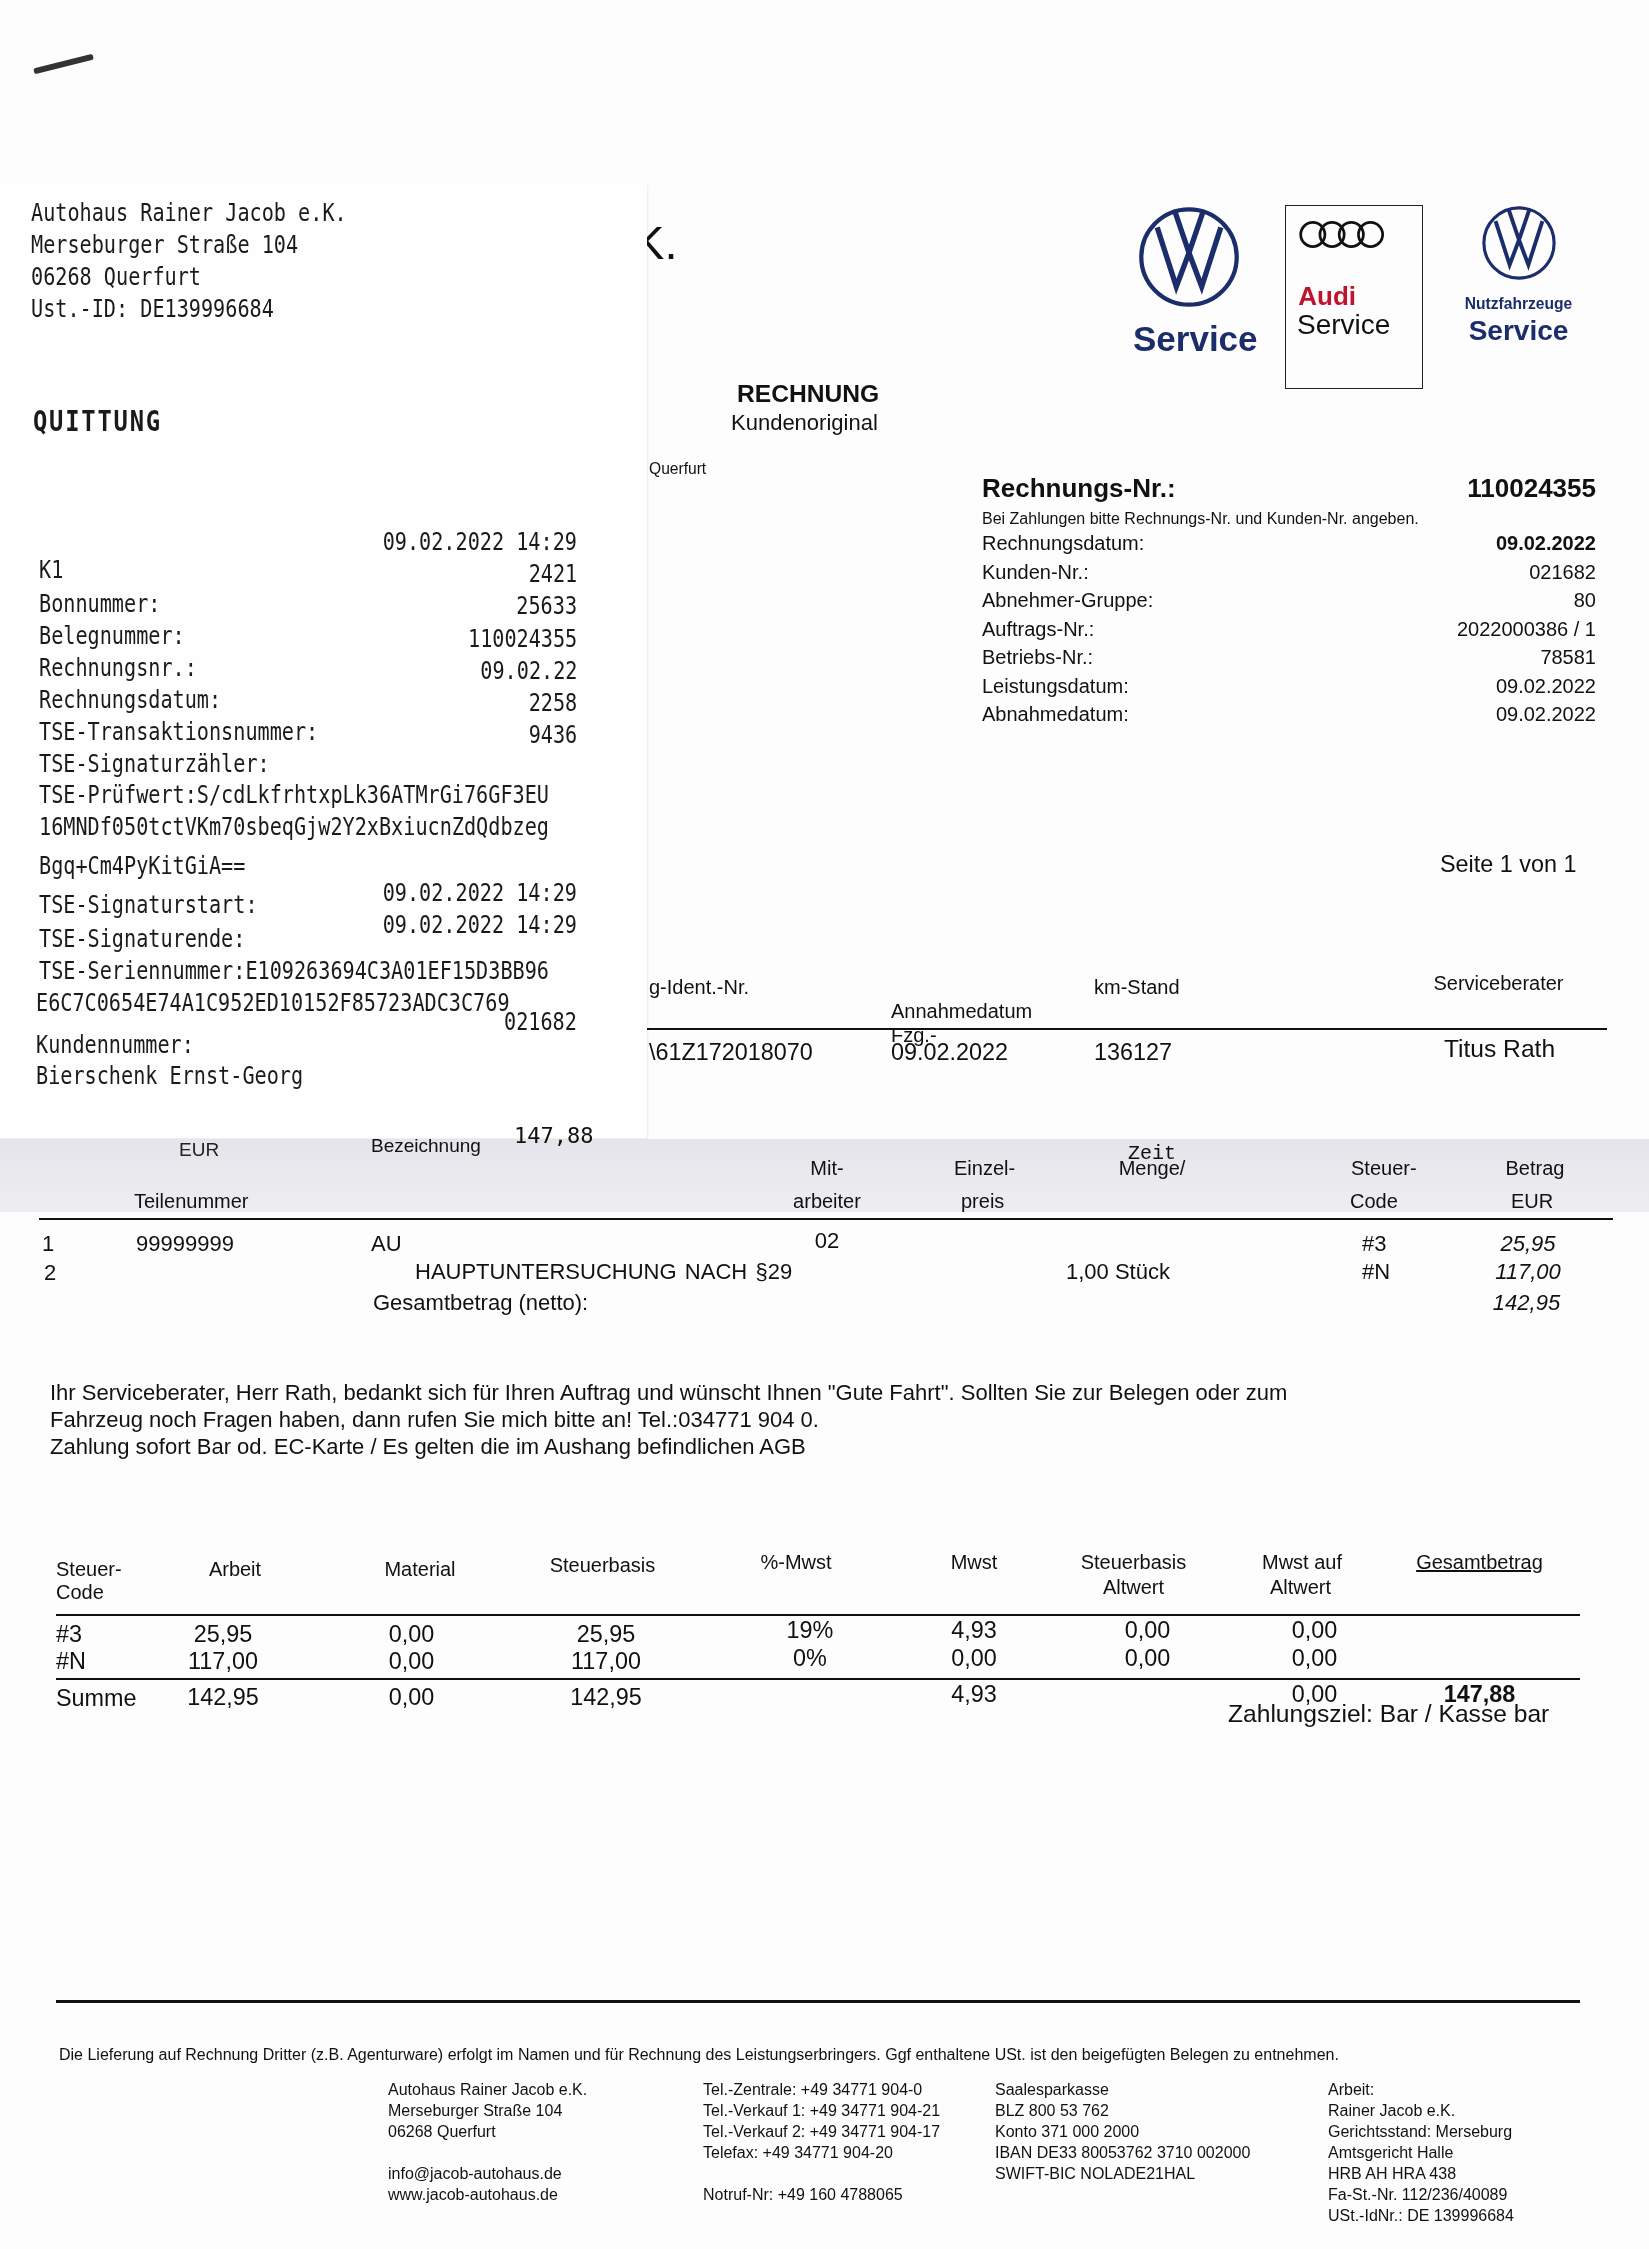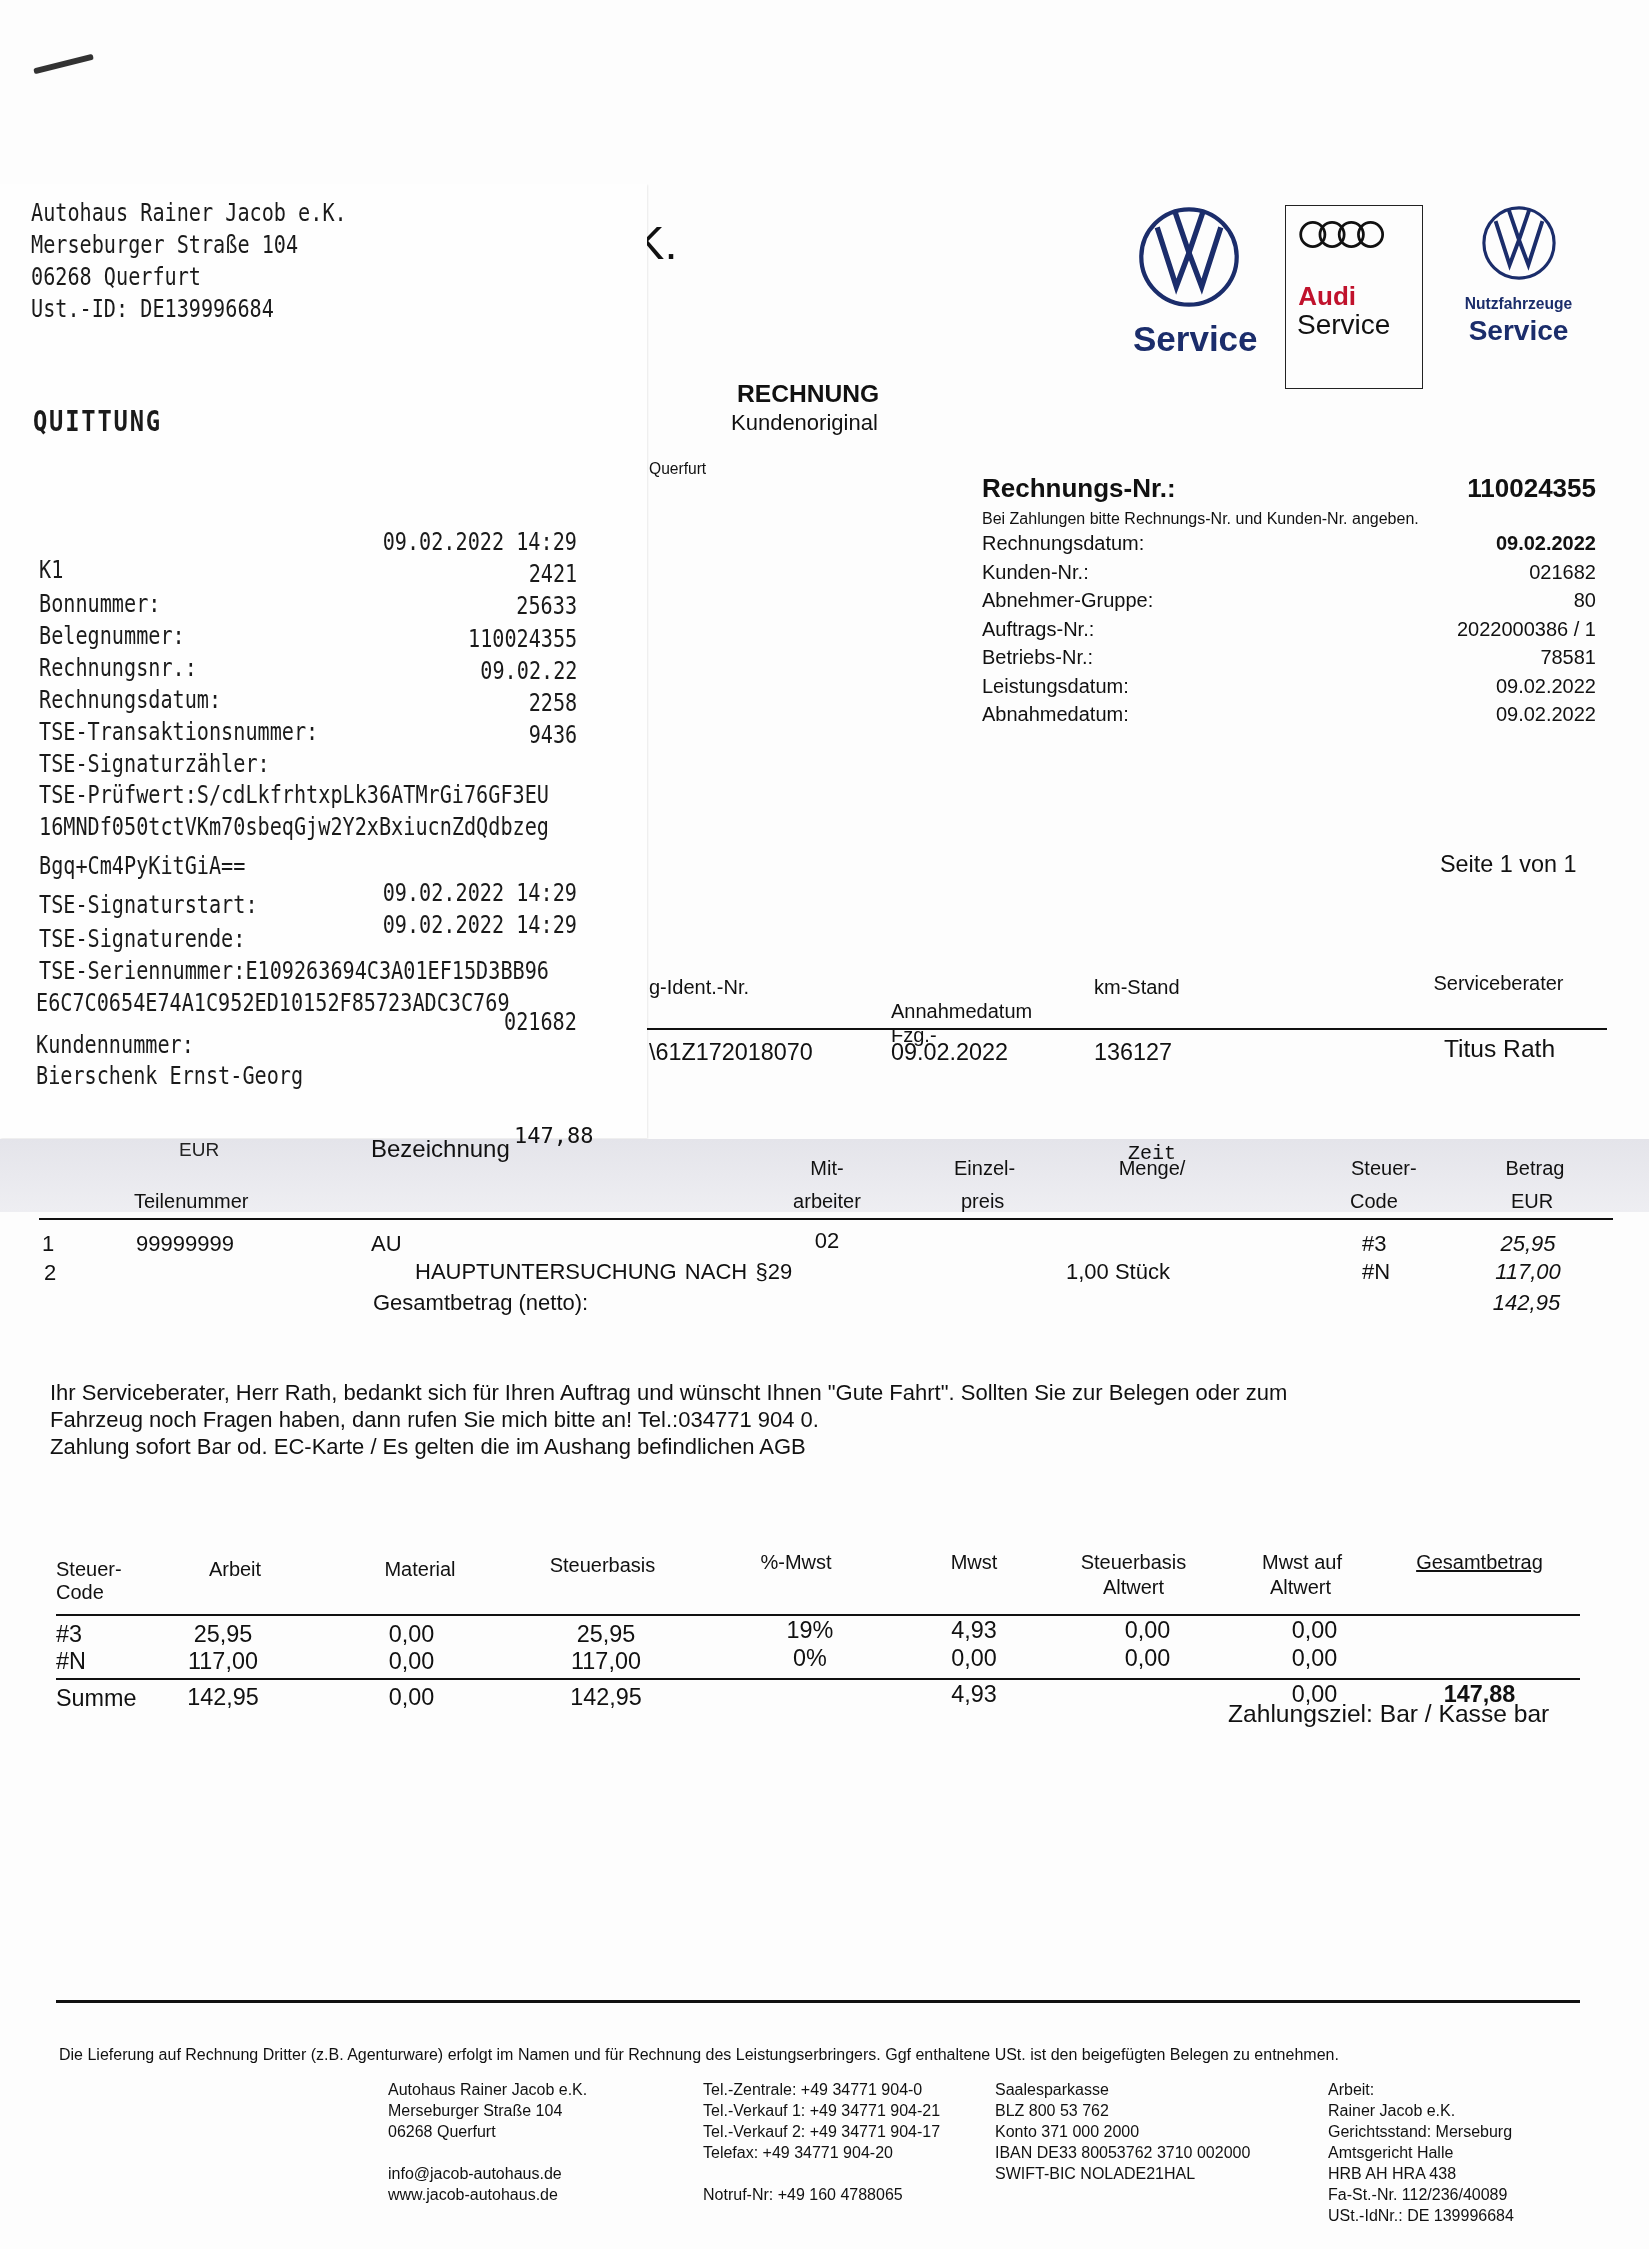--- a/index.html
+++ b/index.html
@@ -201,21 +201,21 @@
   <div class="ln" style="left:39px; top:772px;">TSE-Seriennummer:E109263694C3A01EF15D3BB96</div>
   <div class="ln" style="left:36px; top:804px;">E6C7C0654E74A1C952ED10152F85723ADC3C769</div>
 
   <div class="lr" style="right:70px; top:823px;">021682</div>
   <div class="ln" style="left:36px; top:846px;">Kundennummer:</div>
   <div class="ln" style="left:36px; top:877px;">Bierschenk Ernst-Georg</div>
 </div>
 
 <div id="band" class="abs">
   <span id="band-text" style="left:179px; top:0px;">EUR</span>
-  <span class="abs" style="left:371px; top:-4.5px; font-size:24px;text-align:right;">Bezeichnung</span>
+  <span class="abs" style="left:371px; top:-4.5px; font-size:19px;text-align:right;">Bezeichnung</span>
   <span class="abs" style="left:514px; top:-15.6px; font-size:22px; font-family:'DejaVu Sans Mono', monospace;">147,88</span>
 </div>
 
 <div class="abs th" style="left:134px; top:1186px;">Teilenummer</div>
 <div class="abs th r" style="left:781px; top:1153px; width:92px;">Mit-</div>
 <div class="abs th r" style="left:781px; top:1186px; width:92px;">arbeiter</div>
 <div class="abs th" style="left:954px; top:1153px;">Einzel-</div>
 <div class="abs th" style="left:961px; top:1186px;">preis</div>
 <div class="abs th r" style="left:1088px; top:1153px; width:128px;">Menge/</div>
 <div class="abs th r" style="left:1088px; top:1138px; width:128px;font-family:Liberation Mono, monospace;">Zeit</div>

